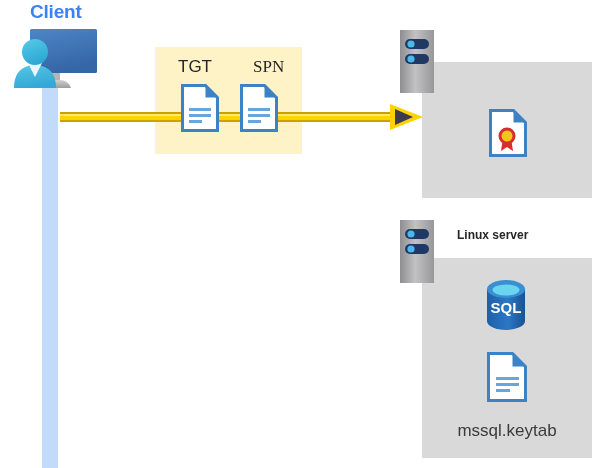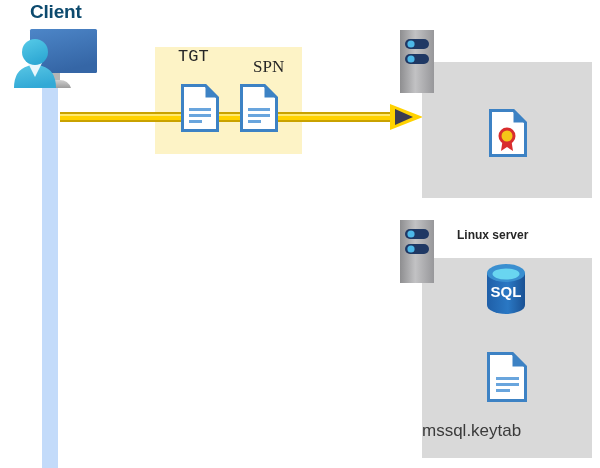--- a/index.html
+++ b/index.html
@@ -27,21 +27,21 @@
     height: 396px;
     background: #c3dbfa;
   }
 
   
   #client-label {
     left: 30px;
     top: 1px;
     font-size: 19px;
     font-weight: bold;
-    color: #0c4a6e;
+    color: #3b82f6;
     letter-spacing: -0.2px;
     white-space: nowrap;
   }
 
   
   #client-icon {
     left: 6px;
     top: 26px;
     width: 96px;
     height: 72px;
@@ -55,21 +55,21 @@
     height: 107px;
     background: #fdf3c6;
   }
 
   
   .token-label {
     font-size: 17px;
     color: #262626;
     white-space: nowrap;
   }
-  #tgt-label { left: 178px; top: 47px; font-family: Liberation Mono, monospace; }
+  #tgt-label { left: 178px; top: 57px; }
   #spn-label { left: 253px; top: 57px; font-family: Liberation Serif, serif; }
 
   
   #tgt-doc { left: 181px; top: 84px; width: 38px; height: 48px; }
   #spn-doc { left: 240px; top: 84px; width: 38px; height: 48px; }
 
   
   #flow-arrow {
     left: 60px;
     top: 104px;
@@ -124,35 +124,35 @@
   #linux-label {
     left: 457px;
     top: 228px;
     font-size: 12px;
     font-weight: bold;
     color: #262626;
     white-space: nowrap;
   }
   #sql-icon {
     left: 482px;
-    top: 263px;
+    top: 279px;
     width: 48px;
     height: 52px;
   }
   #keytab-doc {
     left: 487px;
     top: 352px;
     width: 40px;
     height: 50px;
   }
   #keytab-label {
     left: 422px;
     top: 421px;
     width: 170px;
-    text-align: left;
+    text-align: center;
     font-size: 17px;
     color: #3b3b3b;
     white-space: nowrap;
   }
 </style>
 </head>
 <body>
 
 <div id="canvas">
 

